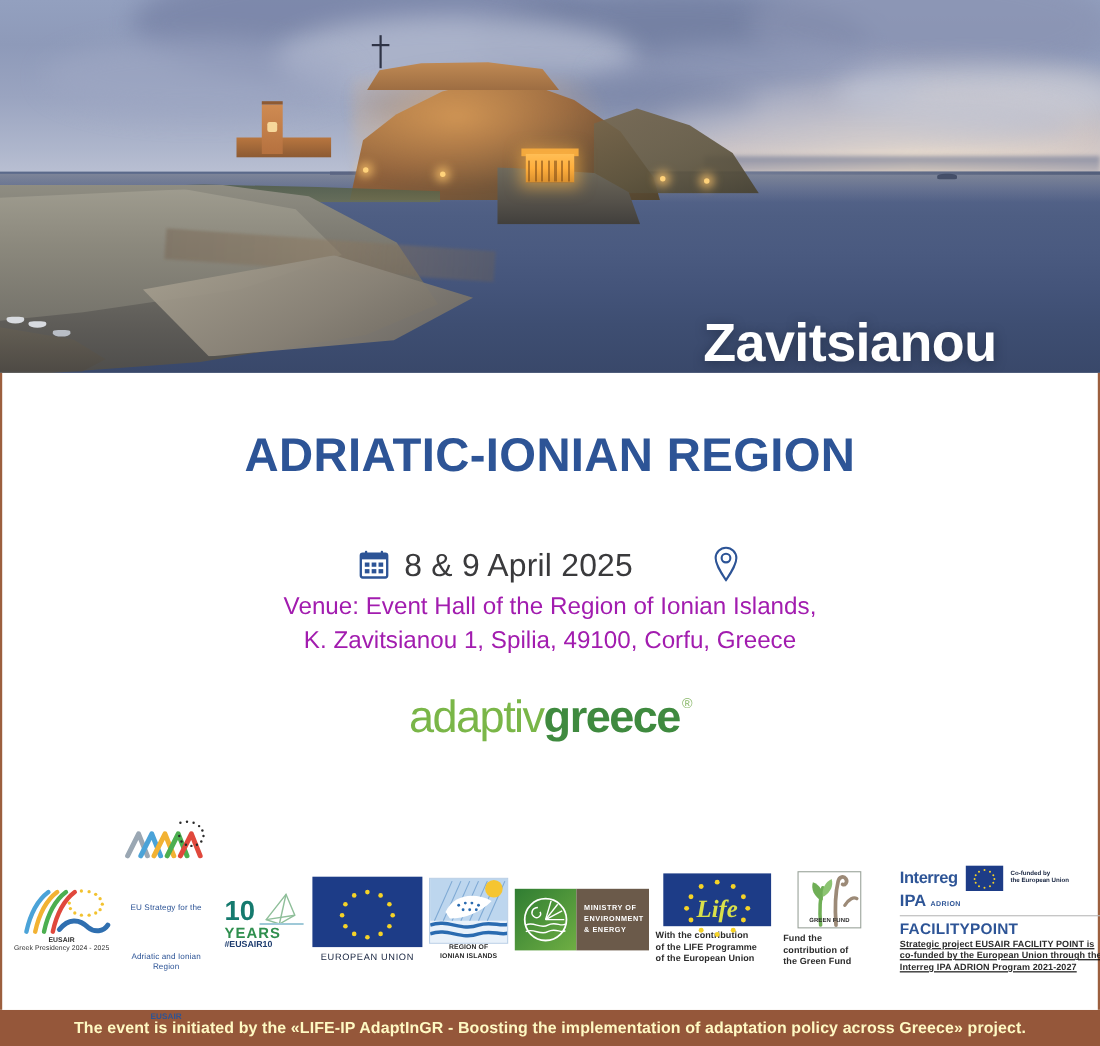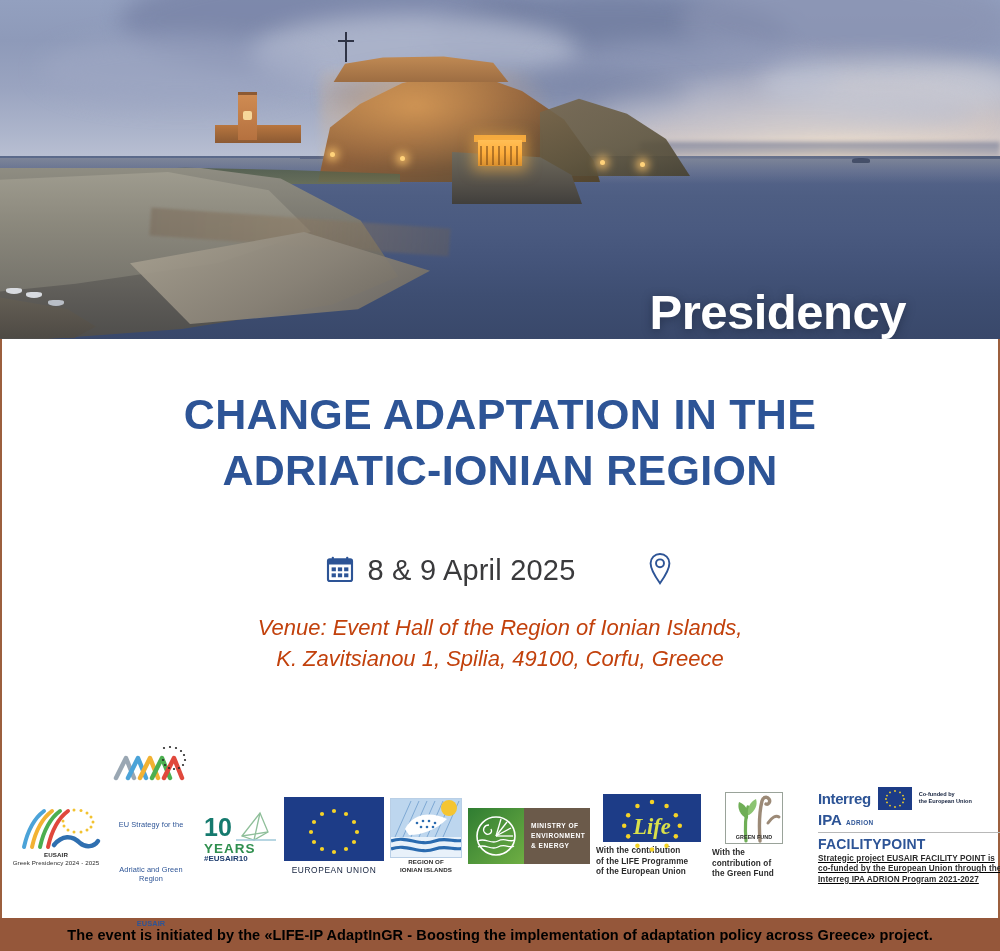--- a/index.html
+++ b/index.html
@@ -254,27 +254,25 @@
   .meta-item { display: flex; align-items: center; gap: 13px; margin-top: 19px; }
   .meta-text {
     font-size: 29px;
     color: #3a3a3c;
     font-weight: 400;
     letter-spacing: .2px;
   }
   .meta-icon { display: block; flex: 0 0 auto; }
 
   .venue {
-    margin-top: 22px;
     text-align: center;
     font-size: 22px;
     line-height: 1.42;
-    color: #c2410c;
+    color: #a21caf;
     width: 720px;
-    font-style: italic;
   }
   .venue .vline { display: block; }
 
   .brand {
     margin-top: 34px;
     display: flex;
     align-items: flex-start;
     justify-content: center;
     font-size: 41px;
     letter-spacing: -1.4px;
@@ -344,21 +342,21 @@
   .adrion { color:#2d5496; font-weight:700; font-size:6.4px; letter-spacing:.4px;}
   .cofund { font-size:5.6px; font-weight:700; color:#14213d; line-height:1.3;}
   .mini-flag { width: 34px; height: 23px; background:#1d3c87; position:relative; }
   .hr-line { width:186px; height:1px; background:#b8b8b8; margin:4px 0 3px; }
   .fp { color:#2d5496; font-weight:700; font-size:14px; letter-spacing:.2px;}
 
   
   .footer {
     flex: 0 0 33px;
     background: #95573a;
-    color: #000000;
+    color: #fef9c3;
     display: flex; align-items: center; justify-content: center;
     font-size: 14.5px;
     font-weight: 700;
     letter-spacing: .1px;
   }
 </style>
 </head>
 <body>
 
 <div class="poster">
@@ -404,27 +402,26 @@
 
     <div class="quay"></div>
     <div class="boat-small bs1"></div>
     <div class="boat-small bs2"></div>
     <div class="boat-small bs3"></div>
     <div class="lamp l1"></div>
     <div class="lamp l2"></div>
     <div class="lamp l3"></div>
     <div class="lamp l4"></div>
 
-    <div class="invitation">Presidency</div>
+    <div class="invitation">Zavitsianou</div>
   </div>
 
   <div class="panel">
 
     <div class="title">
-      <span class="line">CHANGE ADAPTATION IN THE</span>
       <span class="line">ADRIATIC-IONIAN REGION</span>
     </div>
 
     <div class="meta-row">
       <div class="meta-item">
         <span class="meta-icon">
           <svg width="30" height="30" viewBox="0 0 24 24">
             <rect x="2.4" y="4.2" width="19.2" height="17.4" rx="1.4" fill="none" stroke="#2d5496" stroke-width="1.7"></rect>
             <rect x="2.4" y="4.2" width="19.2" height="4.2" fill="#2d5496"></rect>
             <rect x="5.4" y="2.1" width="1.7" height="3.2" rx=".7" fill="#2d5496"></rect>
@@ -448,20 +445,25 @@
           </svg>
         </span>
       </div>
     </div>
 
     <div class="venue">
       <span class="vline">Venue: Event Hall of the Region of Ionian Islands,</span>
       <span class="vline">K. Zavitsianou 1, Spilia, 49100, Corfu, Greece</span>
     </div>
 
+    <div class="brand">
+      <span class="brand-a">adaptiv</span>
+      <span class="brand-b">greece</span>
+      <span class="brand-r">®</span>
+    </div>
 
     <div class="logos">
 
       <div class="logo eusair1">
         <svg width="92" height="46" viewBox="0 0 92 46">
           <g fill="none" stroke-width="4" stroke-linecap="round">
             <path d="M14 42 C18 24 26 12 34 6" stroke="#4ba3d8"></path>
             <path d="M22 42 C26 24 34 12 42 6" stroke="#f2b233"></path>
             <path d="M30 42 C34 24 42 12 50 6" stroke="#4caf50"></path>
             <path d="M38 42 C42 24 50 12 58 6" stroke="#e0483c"></path>
@@ -504,21 +506,21 @@
               <circle cx="77" cy="16" r="1.1"></circle>
             <circle cx="75" cy="21" r="1.1"></circle>
               <circle cx="71" cy="24" r="1.1"></circle>
             <circle cx="66" cy="25" r="1.1"></circle>
               <circle cx="61" cy="24" r="1.1"></circle>
             <circle cx="57" cy="21" r="1.1"></circle>
               <circle cx="55" cy="16" r="1.1"></circle>
           </g>
         </svg>
         <div class="cap cap7 cap-blue">EU Strategy for the</div>
-        <div class="cap cap7 cap-blue">Adriatic and Green Region</div>
+        <div class="cap cap7 cap-blue">Adriatic and Ionian Region</div>
         <div class="cap cap7 cap-b cap-blue">EUSAIR</div>
       </div>
 
       <div class="logo tenyears">
         <svg width="76" height="52" viewBox="0 0 76 52">
           <text x="2" y="26" font-family="Liberation Sans, sans-serif" font-size="25" font-weight="700" fill="#157a6e">10</text>
           <g fill="none" stroke="#8fbf9a" stroke-width="1.3">
             <path d="M40 26 L58 3 L66 22 L52 30 Z"></path>
             <path d="M40 26 L66 22"></path>
               <path d="M58 3 L52 30"></path>
@@ -641,21 +643,21 @@
           <svg width="56" height="50" viewBox="0 0 56 50">
             <path d="M34 48 C33 34 33 20 36 8 C37 4 41 3 43 6 C45 9 42 12 40 11" fill="none" stroke="#9c8a77" stroke-width="3.4" stroke-linecap="round"></path>
             <path d="M42 30 C46 24 50 22 53 24" fill="none" stroke="#9c8a77" stroke-width="3" stroke-linecap="round"></path>
             <path d="M20 48 C19 36 19 24 22 14" fill="none" stroke="#6fae56" stroke-width="3.2" stroke-linecap="round"></path>
             <path d="M21 26 C14 22 11 15 13 9 C19 11 23 17 22 25 Z" fill="#6fae56"></path>
             <path d="M23 22 C29 18 32 12 30 6 C24 9 21 15 22 22 Z" fill="#8cc472"></path>
           </svg>
           <div class="cap cap-b" style="position:absolute;bottom:2px;left:0;right:0;font-size:5.4px;">GREEN FUND</div>
         </div>
         <div style="margin-top:4px;text-align:left;width:84px;">
-          <div class="cap cap8">With the</div>
+          <div class="cap cap8">Fund the</div>
           <div class="cap cap8">contribution of</div>
           <div class="cap cap8">the Green Fund</div>
         </div>
       </div>
 
       <div class="logo interreg" style="align-items:flex-start;">
         <div class="interreg-top">
           <span class="interreg-word">Interreg</span>
           <span class="mini-flag">
             <svg viewBox="0 0 34 23" width="34" height="23">

